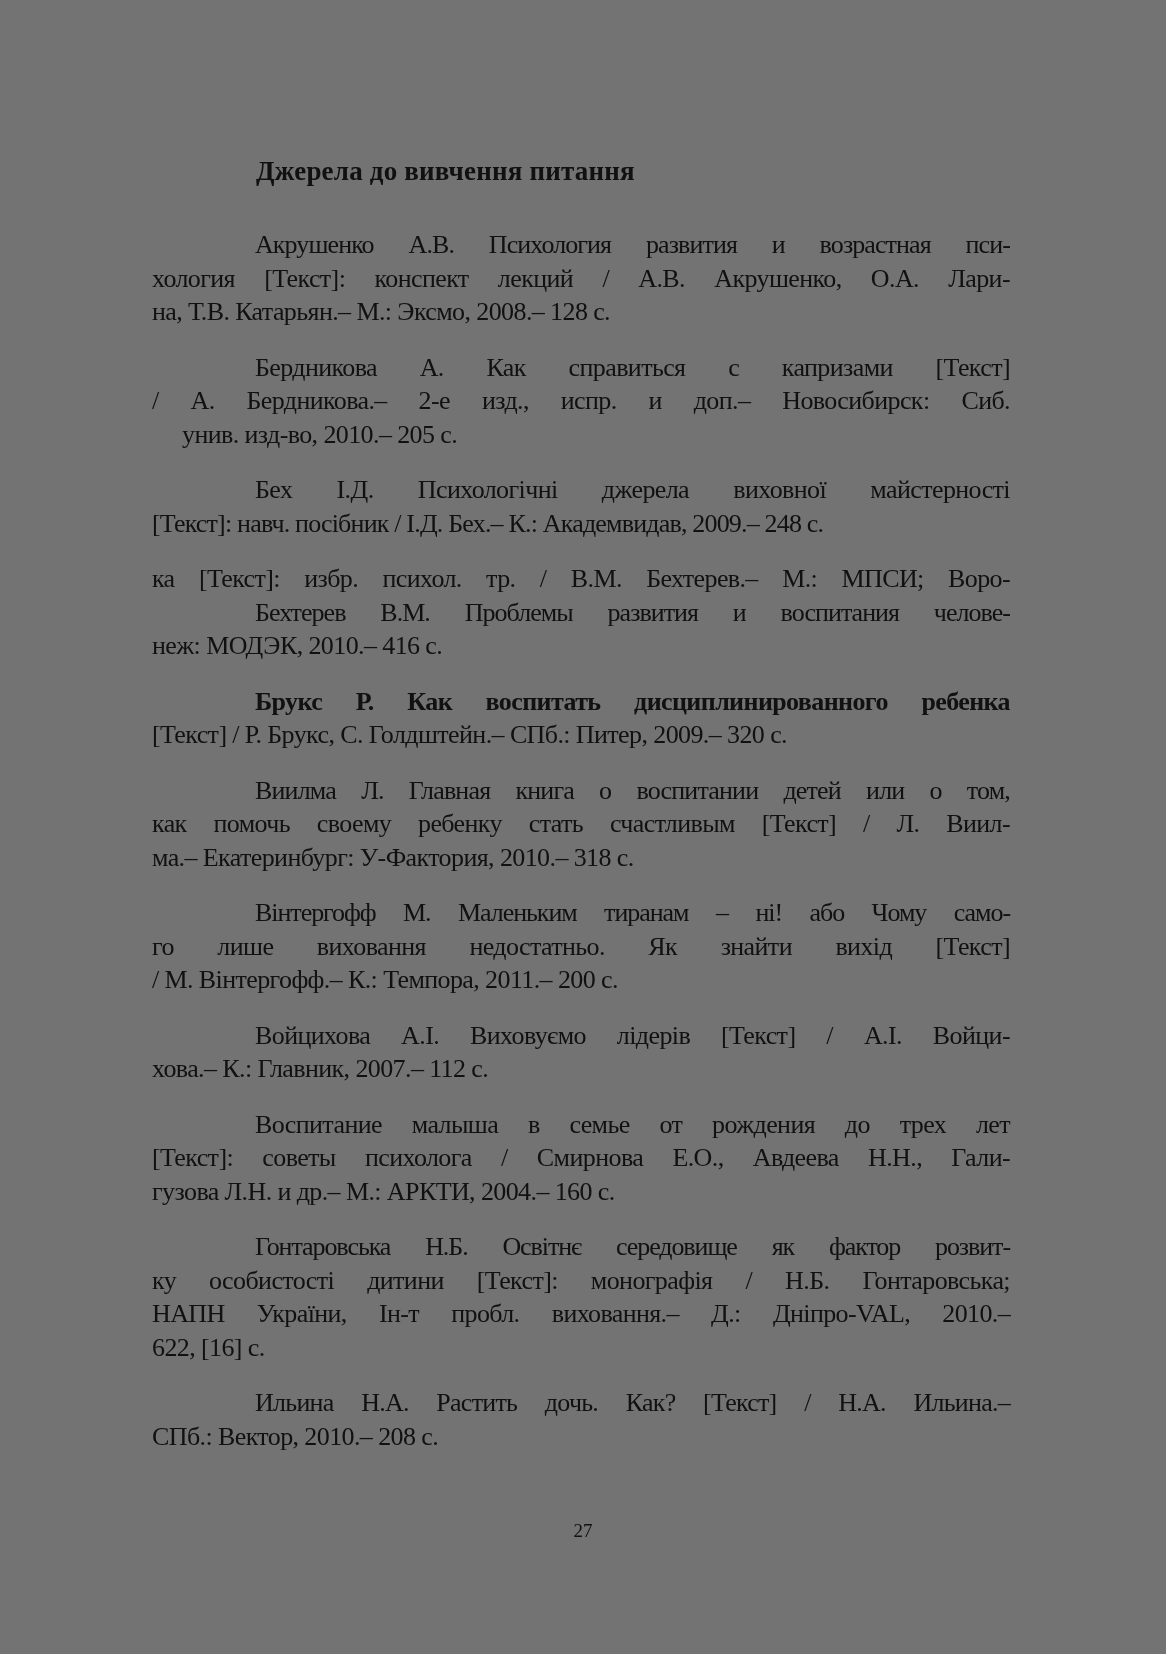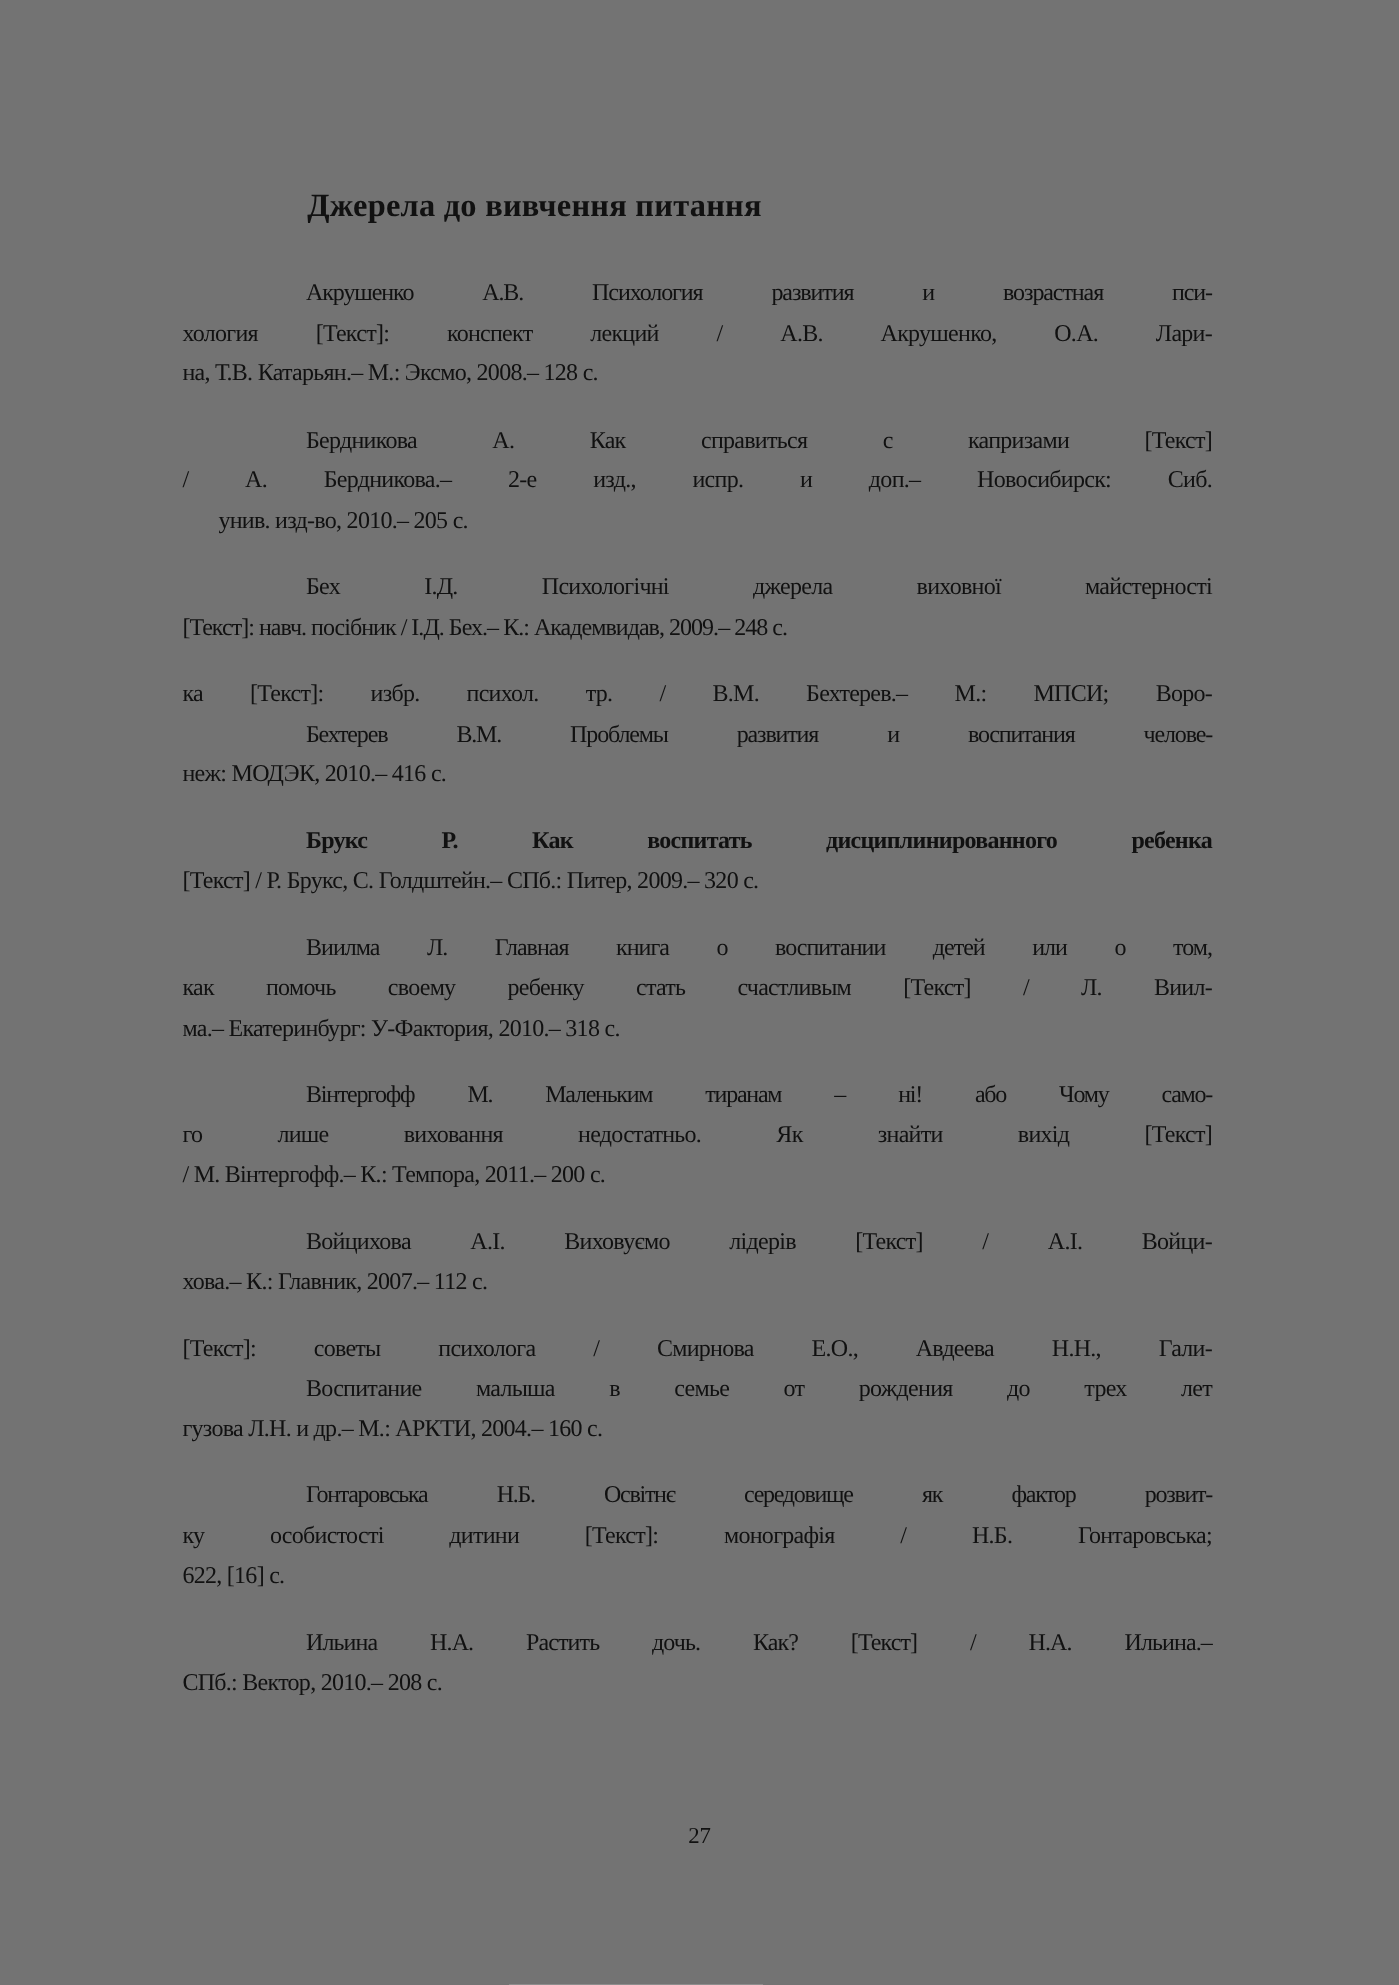--- a/index.html
+++ b/index.html
@@ -33,21 +33,21 @@
       letter-spacing: 0.2px;
       white-space: nowrap;
     }
     .refs {
       position: absolute;
       left: 152px;
       top: 228px;
       width: 858px;
     }
     .ref {
-      font-size: 20px;
+      font-size: 26px;
       line-height: 33.5px;
       text-align: justify;
       text-indent: 103px;
       margin: 0 0 22px 0;
       letter-spacing: -0.6px;
       word-spacing: 0px;
       transform-origin: left top;
       hyphens: manual;
     }
     .ref .line {
@@ -110,27 +110,28 @@
     <p class="ref">
       <span class="line first" style="white-space: normal; letter-spacing: -1.04742px;">Вінтергофф М. Маленьким тиранам – ні! або Чому само-</span>
       <span class="line" style="white-space: normal;">го лише виховання недостатньо. Як знайти вихід  [Текст]</span>
       <span class="line last" style="white-space: nowrap;">/ М. Вінтергофф.– К.: Темпора, 2011.– 200 с.</span>
     </p>
     <p class="ref">
       <span class="line first" style="white-space: normal;">Войцихова А.І. Виховуємо лідерів [Текст] / А.І. Войци-</span>
       <span class="line last" style="white-space: nowrap;">хова.– К.: Главник, 2007.– 112 с.</span>
     </p>
     <p class="ref">
+      <span class="line first" style="white-space: normal;">Воспитание малыша в семье от рождения до трех лет</span>
       <span class="line" style="white-space: normal;">[Текст]: советы психолога / Смирнова Е.О., Авдеева Н.Н., Гали-</span>
-      <span class="line first" style="white-space: normal;">Воспитание малыша в семье от рождения до трех лет</span>
       <span class="line last" style="white-space: nowrap;">гузова Л.Н. и др.– М.: АРКТИ, 2004.– 160 с.</span>
     </p>
     <p class="ref">
       <span class="line first" style="white-space: normal; letter-spacing: -1.0728px;">Гонтаровська Н.Б. Освітнє середовище як фактор розвит-</span>
       <span class="line" style="white-space: normal;">ку особистості дитини [Текст]: монографія / Н.Б. Гонтаровська;</span>
+      <span class="line" style="white-space: normal; letter-spacing: -0.633333px;">НАПН України, Ін-т пробл. виховання.– Д.: Дніпро-VAL, 2010.–</span>
       <span class="line last" style="white-space: nowrap;">622, [16] с.</span>
     </p>
     <p class="ref">
       <span class="line first" style="white-space: normal; letter-spacing: -0.735417px;">Ильина Н.А. Растить дочь. Как? [Текст] / Н.А. Ильина.–</span>
       <span class="line last" style="white-space: nowrap;">СПб.: Вектор, 2010.– 208 с.</span>
     </p>
   </div>
 
   <div class="page-number">27</div>
 </div>

